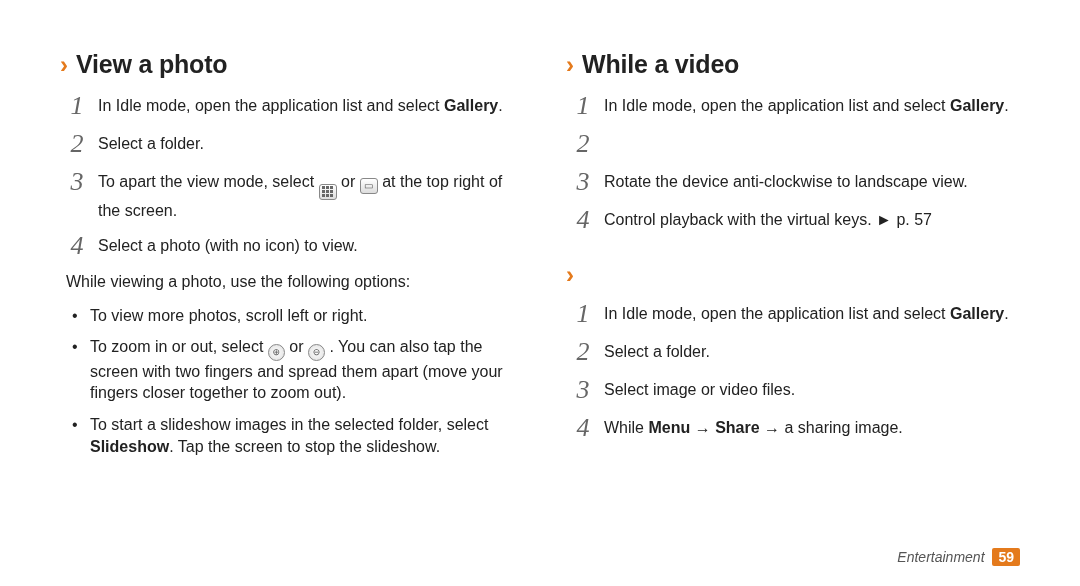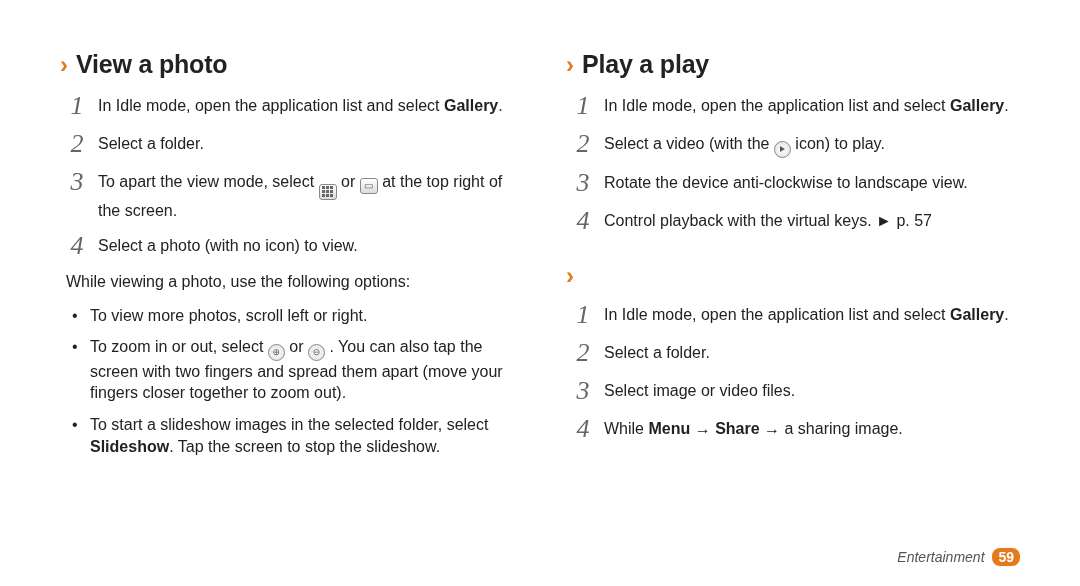--- a/index.html
+++ b/index.html
@@ -116,21 +116,21 @@
   .footer {
     position: absolute;
     bottom: 20px;
     right: 60px;
     font-size: 14px;
     color: #555;
   }
   .footer .cat { font-style: italic; margin-right: 4px; }
   .pagenum {
     display:inline-block; background:#e47a1c; color:#fff;
-    font-weight:700; font-style: normal; padding:1px 6px; border-radius:8px;
+    font-weight:700; font-style: normal; padding:1px 6px; border-radius:2px;
   }
 </style>
 </head>
 <body>
 
 <div class="cols">
 
   <div class="col">
     <div class="section">
       <div class="section-header">
@@ -203,39 +203,32 @@
         </div>
       </div>
     </div>
   </div>
 
   <div class="col">
 
     <div class="section">
       <div class="section-header">
         <span class="chev">›</span>
-        <span class="section-title">Play a play</span>
+        <span class="section-title">While a video</span>
       </div>
 
       <div class="step">
         <span class="step-num">1</span>
         <span class="step-body">
           <span>In Idle mode, open the application list and select </span><strong>Gallery</strong><span>.</span>
         </span>
       </div>
 
       <div class="step">
         <span class="step-num">2</span>
-        <span class="step-body">
-          <span>Select a video (with the </span>
-          <span class="icon-round">
-              <span class="play-inner"></span>
-            </span>
-          <span> icon) to play.</span>
-        </span>
       </div>
 
       <div class="step">
         <span class="step-num">3</span>
         <span class="step-body">Rotate the device anti-clockwise to landscape view.</span>
       </div>
 
       <div class="step">
         <span class="step-num">4</span>
         <span class="step-body">Control playback with the virtual keys. ► p. 57</span>

